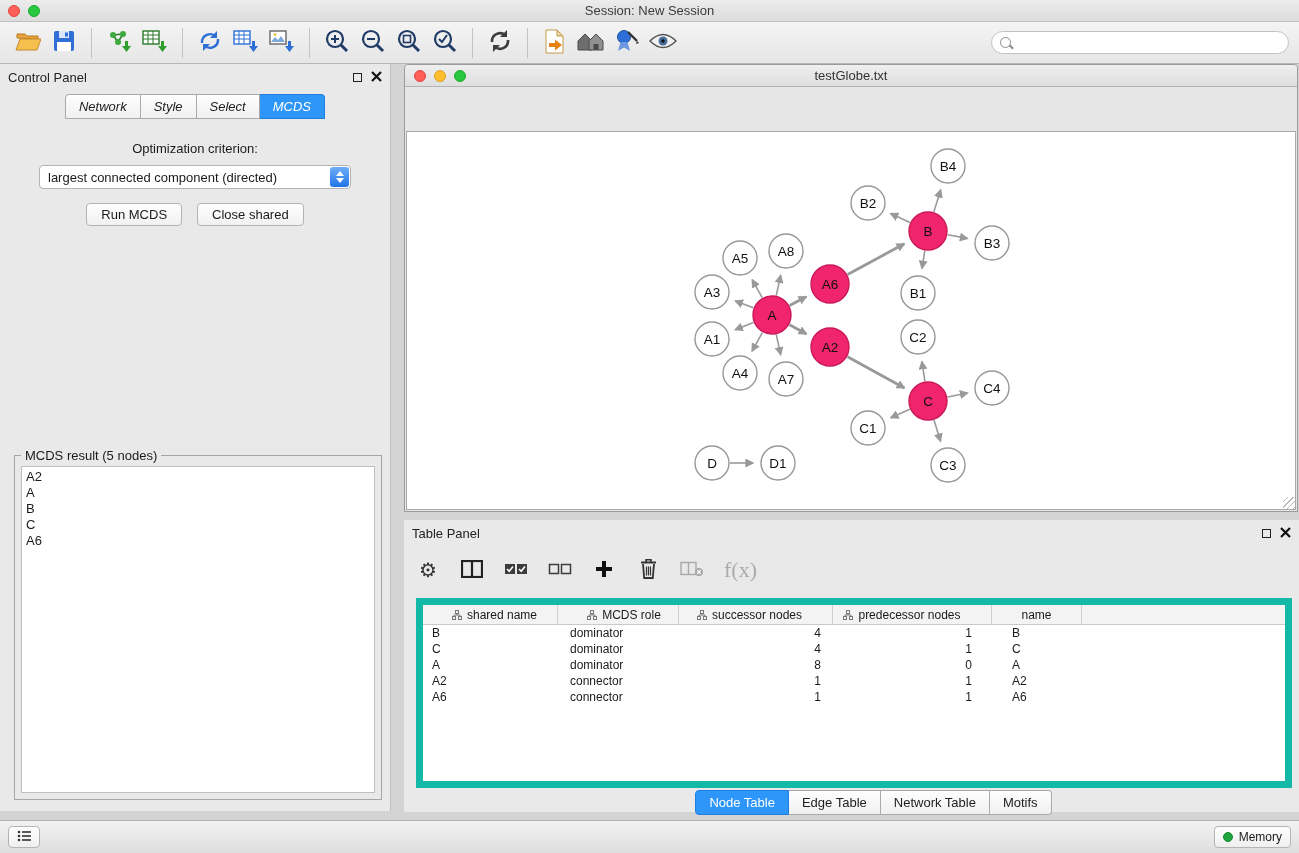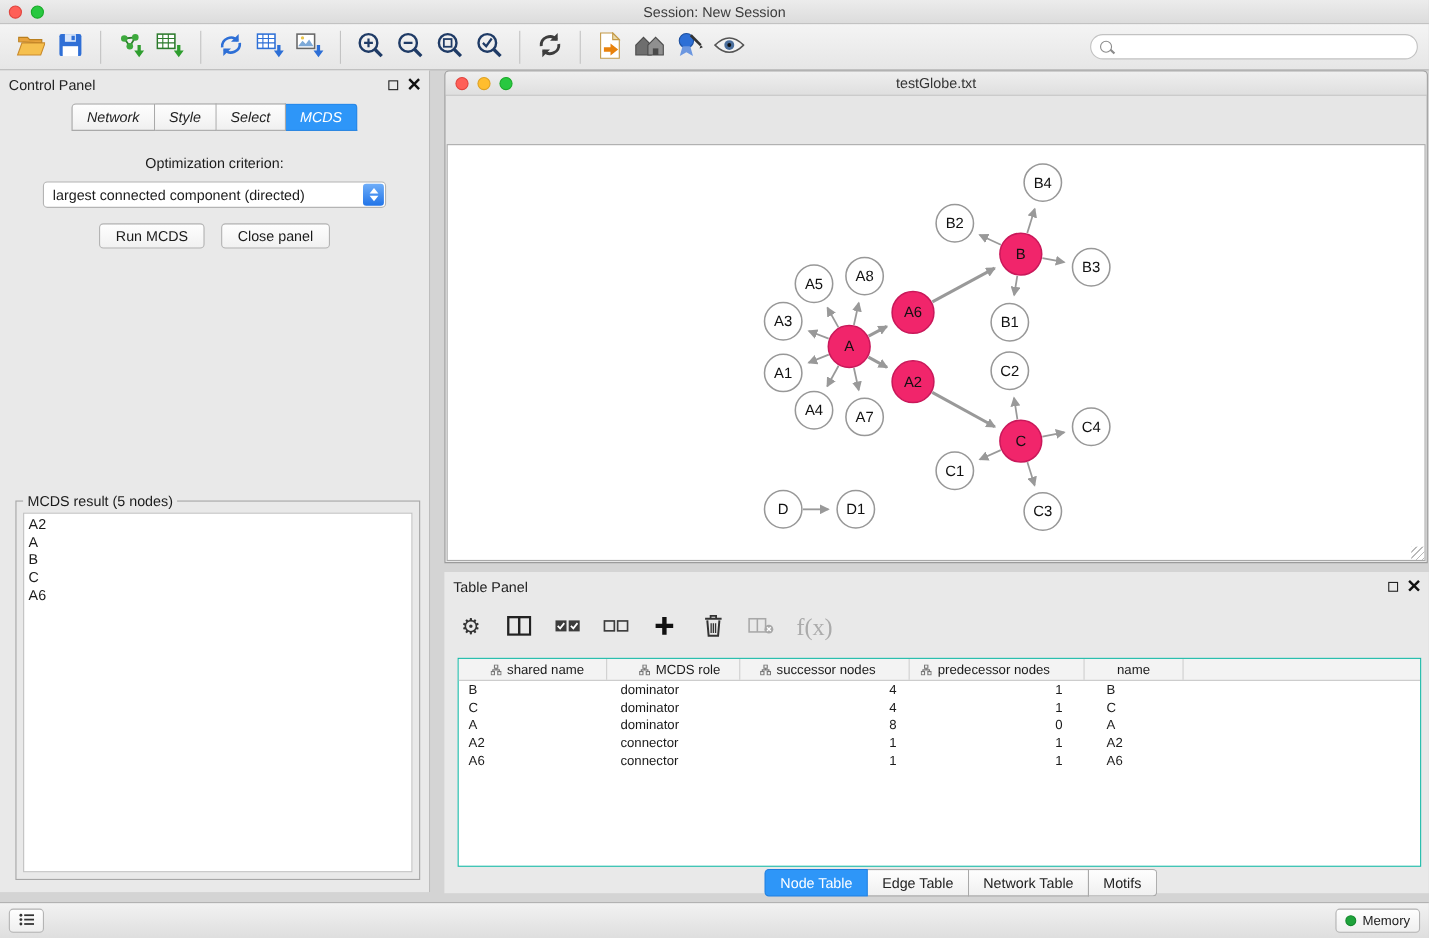--- a/index.html
+++ b/index.html
@@ -70,21 +70,21 @@
   .canvas { position:absolute; left:1px; right:1px; top:22px; bottom:1px; background:#fff; border:1px solid #A9A9A9;margin-top:44px; }
   .canvas svg { position:absolute; inset:0; }
   .resize-corner { position:absolute; right:0; bottom:0; width:12px; height:12px;
     background:repeating-linear-gradient(135deg, transparent 0 3px, #B9B9B9 3px 4px); }
 
   
   .table-panel { position:absolute; left:404px; top:520px; width:895px; height:292px; background:#E9E9E9; }
   .tp-toolbar { position:absolute; left:12px; top:30px; height:40px; display:flex; align-items:center; gap:20px; }
   .tpbtn { display:flex; align-items:center; justify-content:center; min-width:24px; height:30px; }
   .fx { font-family:"Liberation Serif", serif; font-size:22px; color:#ABABAB; }
-  .tablebox { position:absolute; left:12px; top:78px; width:876px; height:190px; background:#fff; border:1px solid #14b8a6; overflow:hidden;}
+  .tablebox { position:absolute; left:12px; top:78px; width:876px; height:190px; background:#fff; border:7px solid #14b8a6; overflow:hidden;}
   .thead { display:flex; height:20px; background:#F3F3F3; border-bottom:1px solid #C9C9C9; }
   .th { display:flex; align-items:center; justify-content:center; gap:5px; font-size:12px; color:#1a1a1a;
     border-right:1px solid #CFCFCF; height:100%; }
   .trow { display:flex; height:16px; align-items:center; }
   .td { font-size:12px; height:16px; line-height:16px; white-space:nowrap; overflow:hidden; }
   .c0 { width:135px; padding-left:9px; }
   .c1 { width:121px; padding-left:12px; }
   .c2 { width:154px; text-align:right; padding-right:12px; }
   .c3 { width:159px; text-align:right; padding-right:20px; }
   .c4 { width:90px;  padding-left:20px; }
@@ -262,21 +262,21 @@
   <div class="opt-label">Optimization criterion:</div>
   <div class="dropdown">
     <span class="dval">largest connected component (directed)</span>
     <span class="stepper">
         <span class="up"></span>
         <span class="dn"></span>
       </span>
   </div>
   <div class="btn-row">
     <button class="pbtn">Run MCDS</button>
-    <button class="pbtn">Close panel</button>
+    <button class="pbtn">Close shared</button>
   </div>
   <div class="groupbox">
     <span class="legend">MCDS result (5 nodes)</span>
     <div class="resultlist">
       <div class="ritem">A2</div>
       <div class="ritem">A</div>
       <div class="ritem">B</div>
       <div class="ritem">C</div>
       <div class="ritem">A6</div>
     </div>

